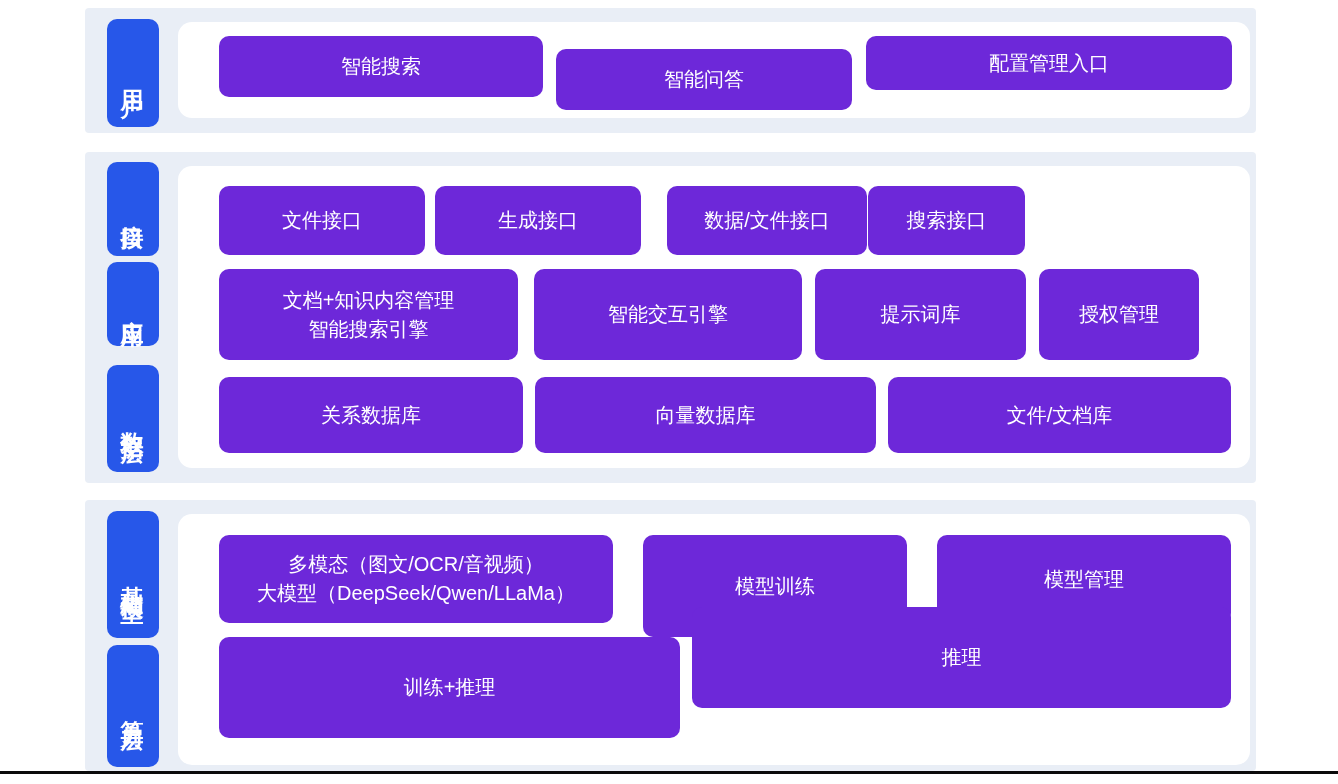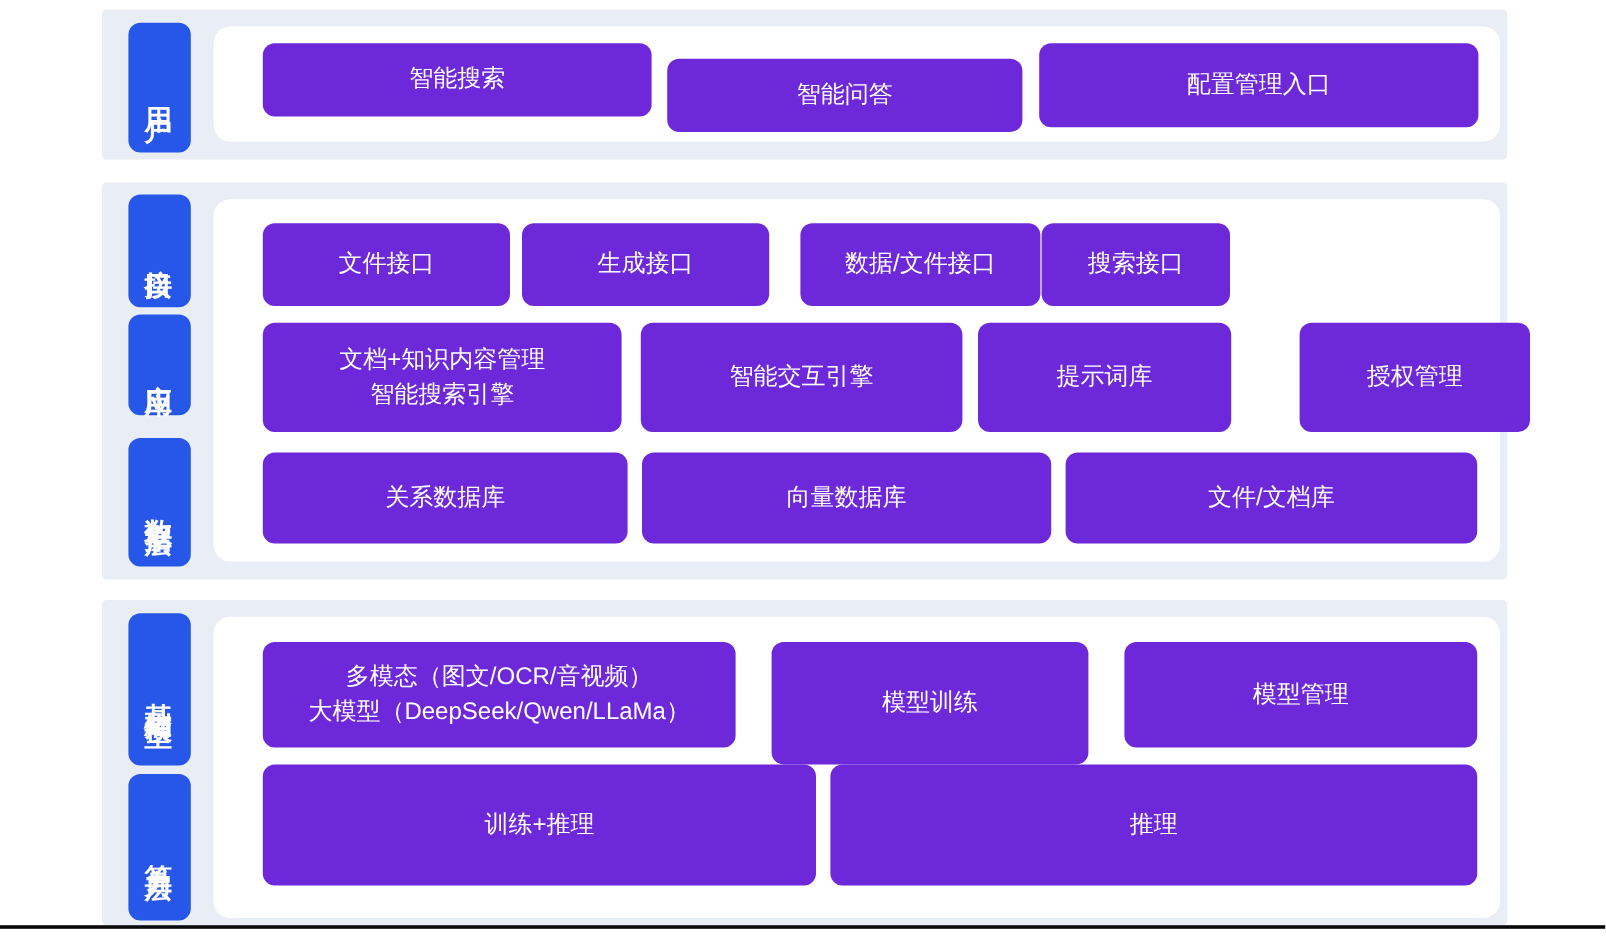--- a/index.html
+++ b/index.html
@@ -69,50 +69,50 @@
 <body>
 
 <div class="canvas">
 
   <div class="band" style="top:8px;height:125px;"></div>
   <div class="panel" style="top:22px;height:96px;"></div>
   <div class="side-label" style="top:19px;height:108px;">用户</div>
 
   <div class="box" style="left:219px;top:36px;width:324px;height:61px;">智能搜索</div>
   <div class="box" style="left:556px;top:36px;width:296px;height:61px;margin-top:13px;">智能问答</div>
-  <div class="box" style="left:866px;top:36px;width:366px;height:70px;">配置管理入口</div>
+  <div class="box" style="left:866px;top:36px;width:366px;height:54px;">配置管理入口</div>
 
   <div class="band" style="top:152px;height:331px;"></div>
   <div class="panel" style="top:166px;height:302px;"></div>
   <div class="side-label" style="top:162px;height:94px;">接口</div>
   <div class="side-label" style="top:262px;height:84px;">应用</div>
   <div class="side-label" style="top:365px;height:107px;">数据层</div>
 
   <div class="box" style="left:219px;top:186px;width:206px;height:69px;">文件接口</div>
   <div class="box" style="left:435px;top:186px;width:206px;height:69px;">生成接口</div>
   <div class="box" style="left:651px;top:186px;width:200px;height:69px;margin-left:16px;">数据/文件接口</div>
   <div class="box" style="left:868px;top:186px;width:157px;height:69px;">搜索接口</div>
 
   <div class="box" style="left:219px;top:269px;width:299px;height:91px;">文档+知识内容管理
 智能搜索引擎</div>
   <div class="box" style="left:534px;top:269px;width:268px;height:91px;">智能交互引擎</div>
   <div class="box" style="left:815px;top:269px;width:211px;height:91px;">提示词库</div>
-  <div class="box" style="left:1083px;top:269px;width:192px;height:91px;">授权管理</div>
+  <div class="box" style="left:1039px;top:269px;width:160px;height:91px;">授权管理</div>
 
   <div class="box" style="left:219px;top:377px;width:304px;height:76px;">关系数据库</div>
   <div class="box" style="left:535px;top:377px;width:341px;height:76px;">向量数据库</div>
   <div class="box" style="left:888px;top:377px;width:343px;height:76px;">文件/文档库</div>
 
   <div class="band" style="top:500px;height:271px;"></div>
   <div class="panel" style="top:514px;height:251px;"></div>
   <div class="side-label" style="top:511px;height:127px;">基础模型</div>
   <div class="side-label" style="top:645px;height:122px;">算力层</div>
 
   <div class="box" style="left:219px;top:535px;width:394px;height:88px;">多模态（图文/OCR/音视频）
 大模型（DeepSeek/Qwen/LLaMa）</div>
   <div class="box" style="left:643px;top:535px;width:264px;height:102px;">模型训练</div>
   <div class="box" style="left:937px;top:535px;width:294px;height:88px;">模型管理</div>
 
   <div class="box" style="left:219px;top:637px;width:461px;height:101px;">训练+推理</div>
-  <div class="box" style="left:692px;top:637px;width:539px;height:101px;">推理</div>
+  <div class="box" style="left:692px;top:607px;width:539px;height:101px;">推理</div>
 
   <div class="footer-line"></div>
 </div>
 
 </body></html>

